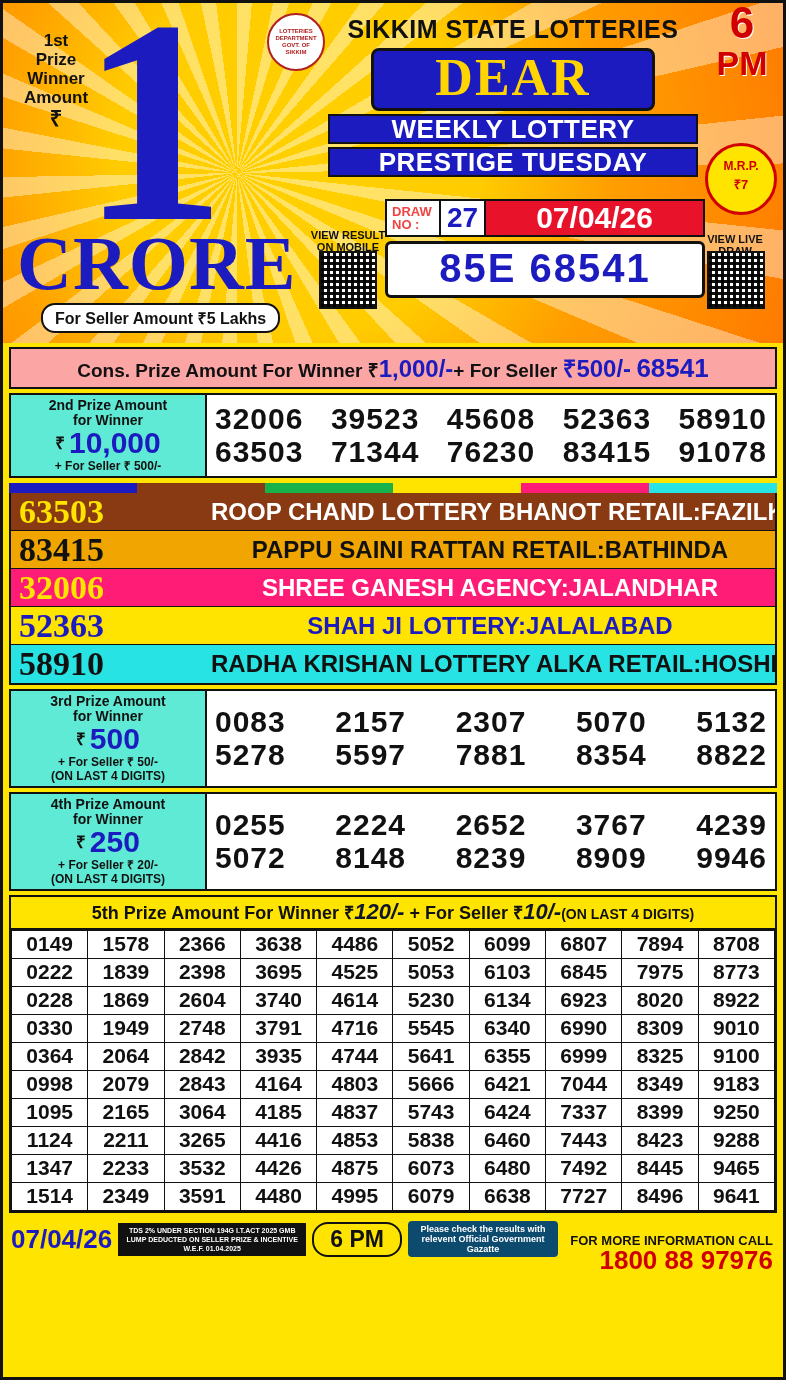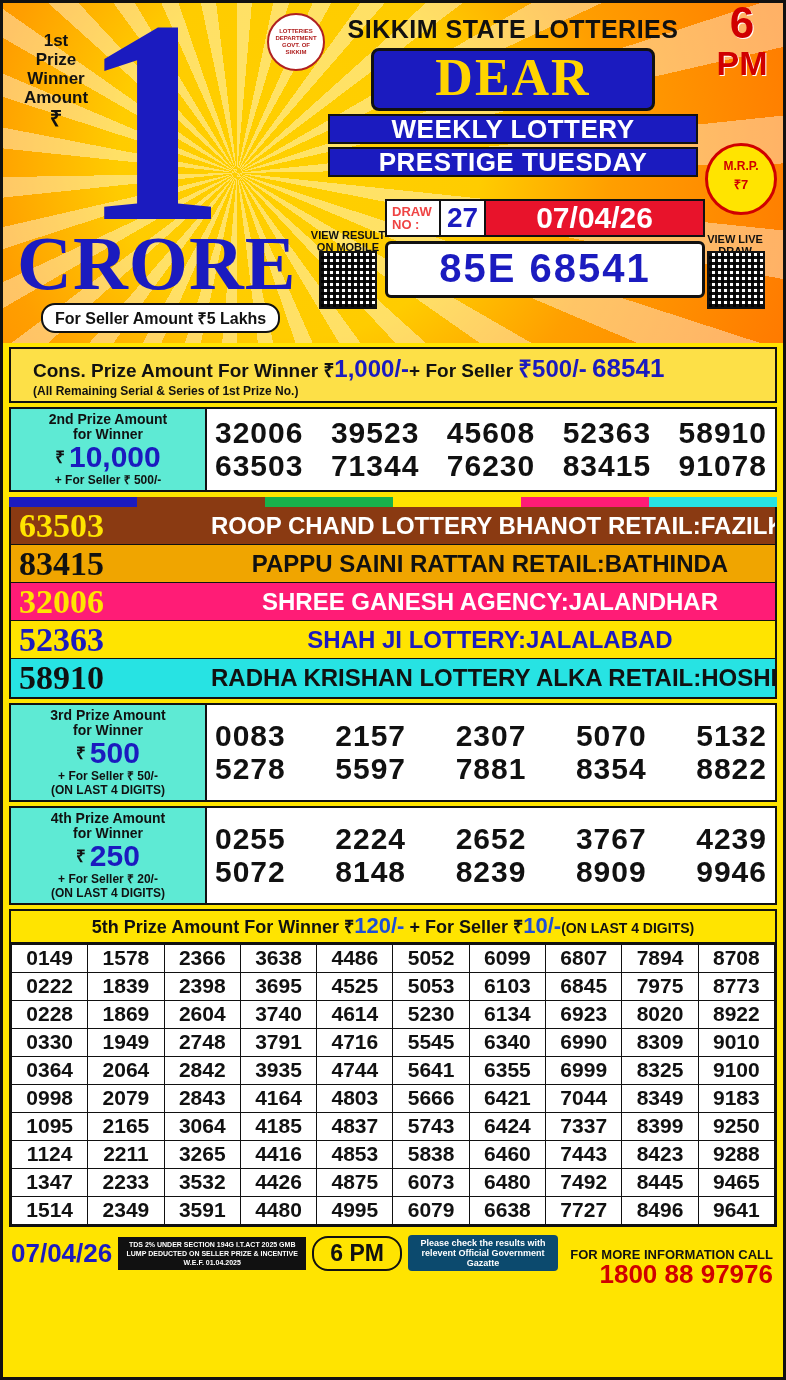--- a/index.html
+++ b/index.html
@@ -256,22 +256,23 @@
   .qr-cap-left { left: 306px; top: 226px; width: 78px; }
   .qr-cap-right { right: 8px; top: 230px; width: 80px; }
 
   
   .band {
     margin: 4px 6px 0;
     border: 2px solid #111;
     background: #fff;
   }
   .cons {
-    padding: 2px 22px 3px;
-    background: #fde047;
+    padding: 2px 2px 3px;
+    text-align: center;
+    background: #fca5a5;
   }
   .cons-main {
     font-size: 19px;
     font-weight: bold;
     color: #111;
     white-space: nowrap;
   }
   .cons-main .blue { color: #1b1bbf; font-size: 24px; }
   .cons-main .num { color: #1b1bbf; font-size: 26px; }
   .cons-sub { font-size: 12px; font-weight: bold; color: #111; }
@@ -364,21 +365,21 @@
     margin: 4px 6px 0;
     background: #ffe400;
     border: 2px solid #111;
     text-align: center;
     font-size: 18px;
     font-weight: bold;
     color: #111;
     padding: 2px 0 3px;
     white-space: nowrap;
   }
-  .fifth-head .blue { color: #1d4ed8; font-size: 22px; }
+  .fifth-head .blue { color: #0f172a; font-size: 22px; font-style: italic; }
   .fifth-head .small { font-size: 14px; }
   .grid {
     margin: 0 6px;
     border: 2px solid #111;
     border-top: none;
     background: #fff;
   }
   .grid table { border-collapse: collapse; width: 100%; }
   .grid td {
     border: 1px solid #111;
@@ -505,21 +506,20 @@
       <div class="draw-date">07/04/26</div>
     </div>
 
     <div class="main-number">85E 68541</div>
   </div>
 
   <div class="band cons">
     <div class="cons-main">
       <span>Cons. Prize Amount For Winner ₹</span><span class="blue">1,000/-</span><span>+ For Seller </span><span class="blue">₹500/-</span>&nbsp;<span class="num">68541</span>
     </div>
-    <div class="cons-sub">(All Remaining Serial &amp; Series of 1st Prize No.)</div>
   </div>
 
   <div class="prize-row">
     <div class="prize-left">
       <div class="pl-t">2nd Prize Amount</div>
       <div class="pl-t">for Winner</div>
       <div class="pl-amt"><span class="r">₹</span><span>10,000</span></div>
       <div class="pl-s">+ For Seller ₹  500/-</div>
     </div>
     <div class="prize-right">

